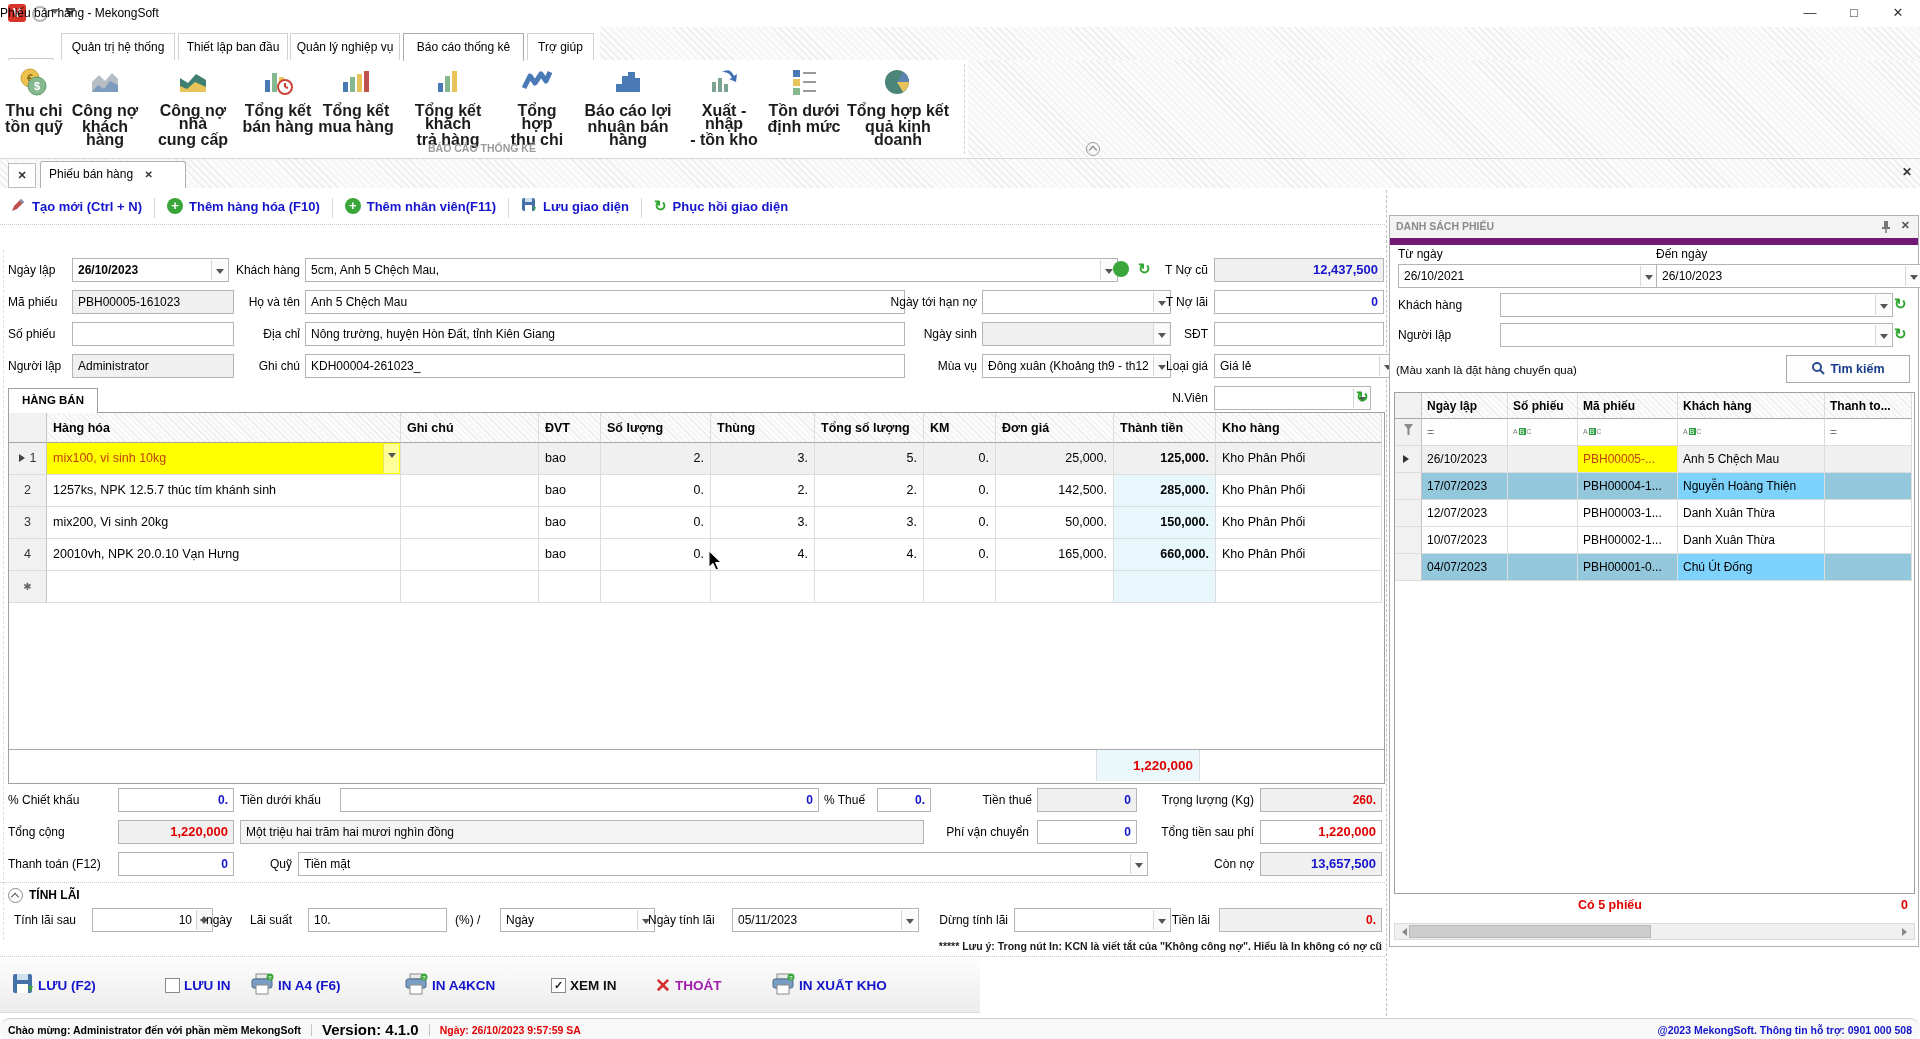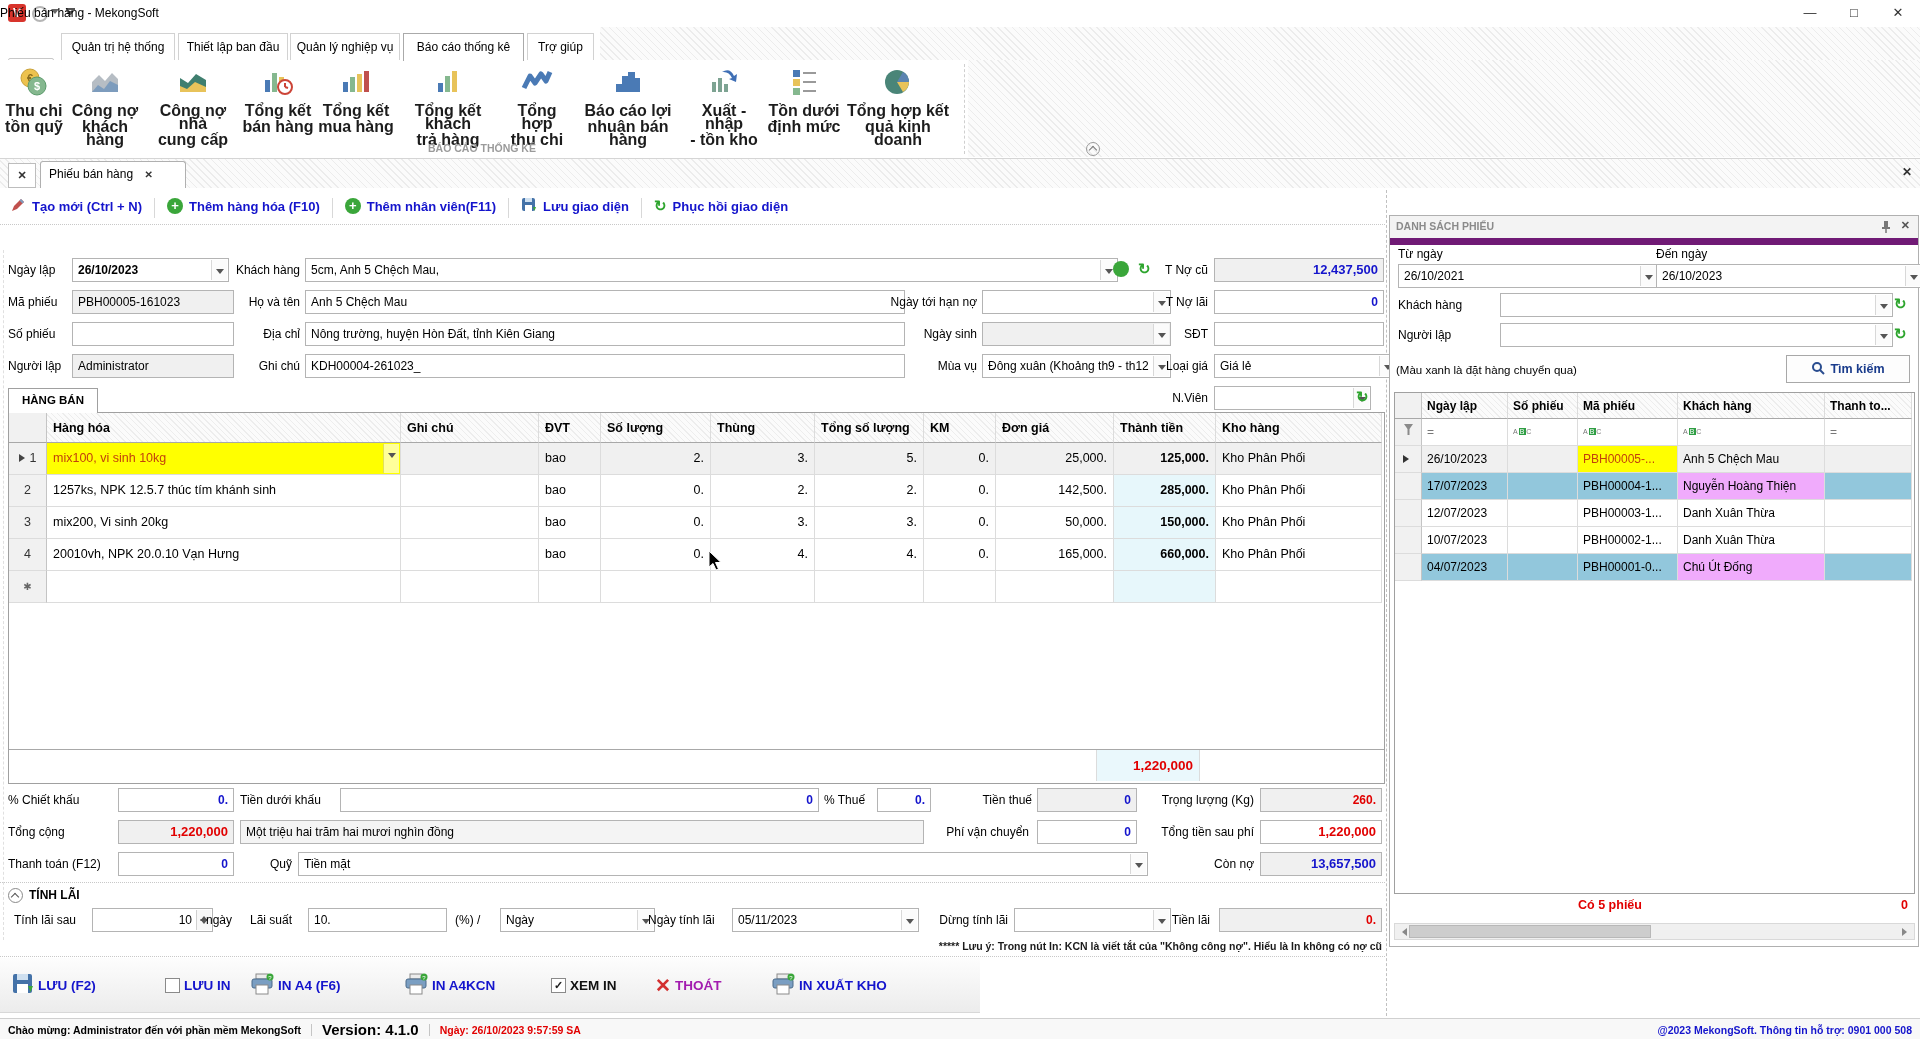--- a/index.html
+++ b/index.html
@@ -37,21 +37,21 @@
   .cyan{background:#e7f7fb;}
   .yel{background:#ffff00;color:#c2410c;font-weight:normal;}
   .amt{font-weight:bold;}
   
   .panel{position:absolute;left:1389px;top:215px;width:528px;height:730px;background:#fff;border:1px solid #b0b0b0;}
   .pgrid{position:absolute;left:4px;top:176px;width:519px;height:500px;border:1px solid #a0a0a0;background:#fff;display:grid;grid-template-columns:27px 86px 70px 100px 147px 87px;grid-template-rows:26px 27px repeat(5,27px);align-content:start;}
   .pc{border-right:1px solid #dcdcdc;border-bottom:1px solid #dcdcdc;padding:0 5px;line-height:26px;font-size:12px;white-space:nowrap;overflow:hidden;}
   .phc{background:repeating-linear-gradient(45deg,#fbfbfb 0 3px,#ededed 3px 4px);font-weight:bold;border-bottom:1px solid #a8a8a8;}
   .pind{background:#f1f1f1;border-right:1px solid #c4c4c4;text-align:center;}
   .bluer{background:#92c7dc;}
-  .grayr{background:#f0abfc;}
+  .grayr{background:#7dd3fc;}
   .abc{font-size:7px;color:#777;letter-spacing:1px;}
   .abc .g{background:#2f9e44;color:#fff;padding:0 1px;}
   .dots{border-top:1px dotted #c8c8c8;}
   .arrR{display:inline-block;width:0;height:0;border:4px solid transparent;border-left:6px solid #444;margin-right:1px;}
   .spin{position:absolute;right:1px;top:1px;bottom:1px;width:14px;border-left:1px solid #d0d0d0;background:#f7f7f7;}
   .spin i{position:absolute;left:3px;width:0;height:0;border:4px solid transparent;}
   .spin .up{top:2px;border-bottom:5px solid #555;}
   .spin .dn{bottom:2px;border-top:5px solid #555;}
   .chk{width:13px;height:13px;border:1px solid #8a8a8a;background:#fff;display:inline-block;text-align:center;line-height:12px;font-size:11px;font-weight:bold;color:#222;}
   .abtn{position:absolute;display:flex;align-items:center;gap:4px;height:36px;}
@@ -473,21 +473,21 @@
     <span><svg width="24" height="22">
           <rect x="6" y="1" width="12" height="5" fill="#ececec" stroke="#8a8a8a"></rect>
           <rect x="2" y="6" width="20" height="9" rx="2" fill="#7a9ec2" stroke="#4a6a8a"></rect>
           <rect x="6" y="12" width="12" height="9" fill="#fff" stroke="#8a8a8a"></rect>
           <circle cx="20" cy="4" r="3.5" fill="#3aa63a"></circle>
           <text x="20" y="6.5" font-size="6" fill="#fff" text-anchor="middle">?</text>
         </svg></span>
     <span class="cap">IN XUẤT KHO</span>
   </div>
 
-  <div class="ab" style="left:0;top:1018px;width:1920px;height:21px;background:#f8f8f8;border-top:1px solid #d0d0d0;display:flex;align-items:center;">
+  <div class="ab" style="left:0;top:1018px;width:1920px;height:21px;background:#f8f8f8;border-top:1px solid #d0d0d0;display:flex;align-items:center;border-radius:10px;">
     <span class="b nw" style="font-size:10.5px;margin-left:8px;">Chào mừng: Administrator đến với phần mềm MekongSoft</span>
     <span style="width:1px;height:12px;background:#c5c5c5;margin:0 10px;"></span>
     <span class="b nw" style="font-size:15px;">Version: 4.1.0</span>
     <span style="width:1px;height:12px;background:#c5c5c5;margin:0 10px;"></span>
     <span class="b nw" style="font-size:10.5px;color:#e10000;">Ngày: 26/10/2023 9:57:59 SA</span>
     <span class="b nw" style="font-size:10.5px;color:#1414cc;margin-left:auto;margin-right:8px;">@2023 MekongSoft. Thông tin hỗ trợ: 0901 000 508</span>
   </div>
 
   <div class="panel">
     <div class="ab" style="left:0;top:0;right:0;height:22px;background:#f3f3f3;border-bottom:7px solid #701a75;">

